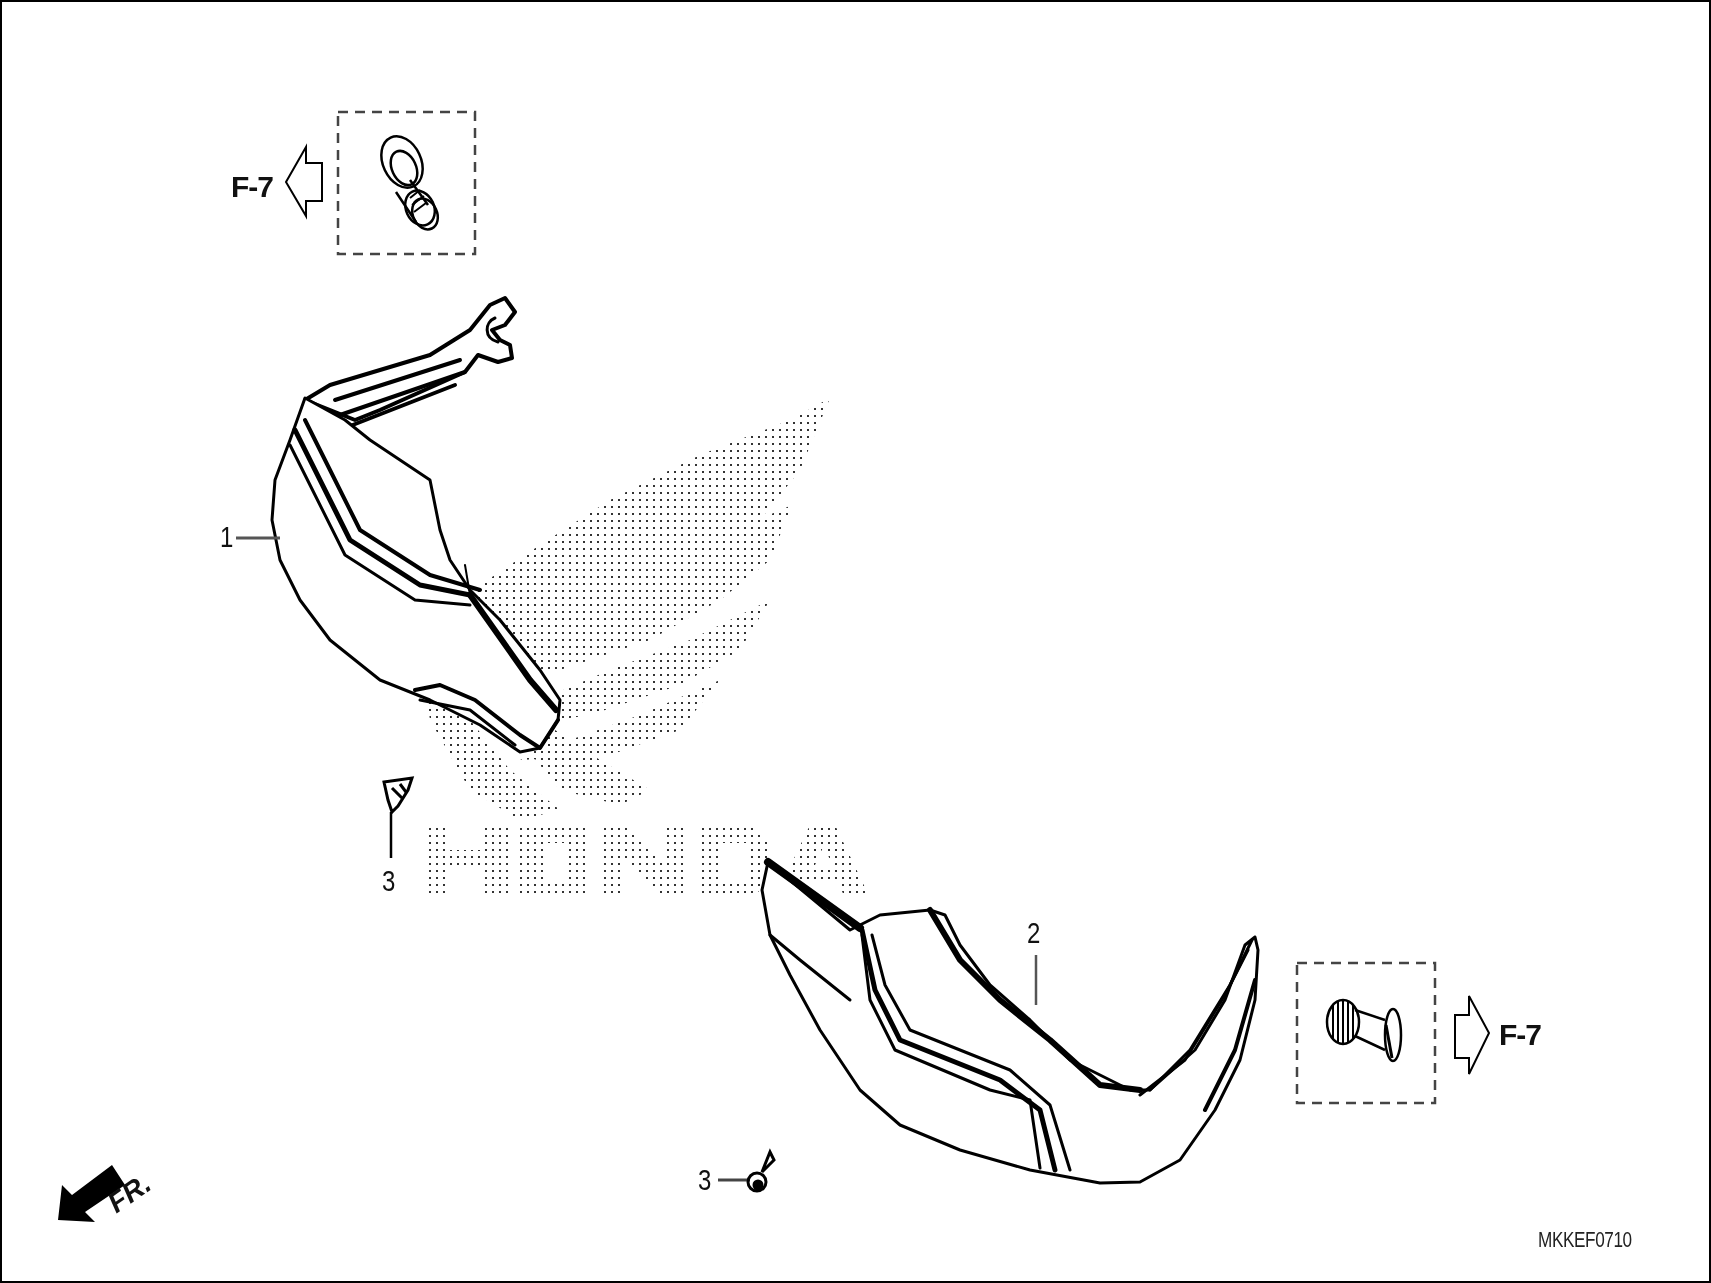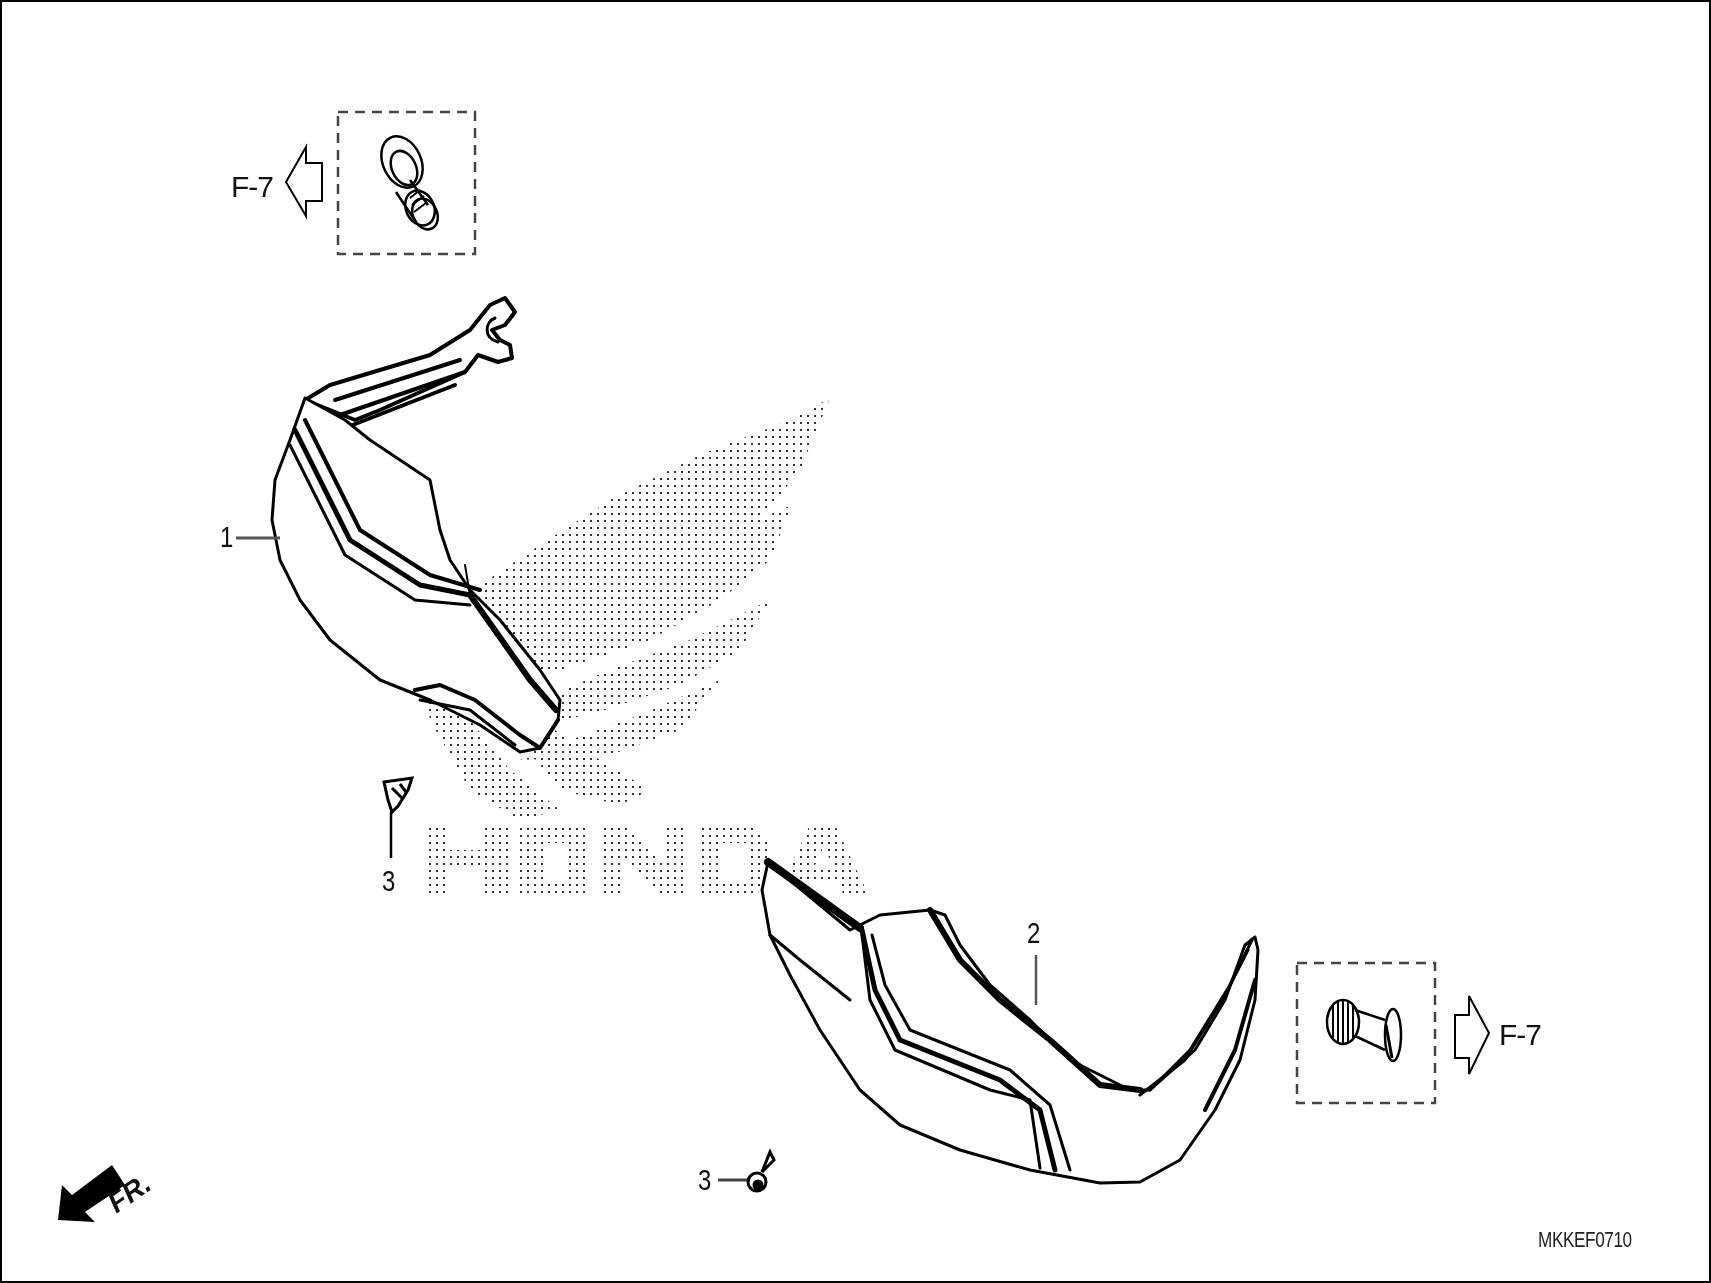--- a/index.html
+++ b/index.html
@@ -1,20 +1,20 @@
 <!DOCTYPE html>
 <html><head>
 <meta charset="utf-8">
 <style>
   html, body { margin: 0; padding: 0; background: #ffffff; }
   body { width: 1711px; height: 1283px; position: relative; overflow: hidden; font-family: "Liberation Sans", sans-serif; }
   .frame { position: absolute; left: 0; top: 0; width: 1707px; height: 1279px; border: 2px solid #000; background: #fff; }
   svg.diagram { position: absolute; left: 0; top: 0; }
   .lbl { position: absolute; color: #111; font-family: "Liberation Sans", sans-serif; line-height: 1; }
-  .ref { font-weight: normal; font-size: 30px; letter-spacing: -1px; }
+  .ref { font-weight: bold; font-size: 30px; letter-spacing: -1px; }
   .num { font-size: 30px; font-weight: normal; transform: scaleX(0.8); transform-origin: left top; }
   .code { font-size: 22px; transform: scaleX(0.78); transform-origin: left top; letter-spacing: -0.5px; color: #222; }
   .fr { font-weight: bold; font-size: 28px; font-style: italic; transform: rotate(-35deg); transform-origin: left top; }
 </style>
 </head>
 <body>
 
 <div class="frame"></div>
 
 <svg class="diagram" width="1711" height="1283" viewBox="0 0 1711 1283">

